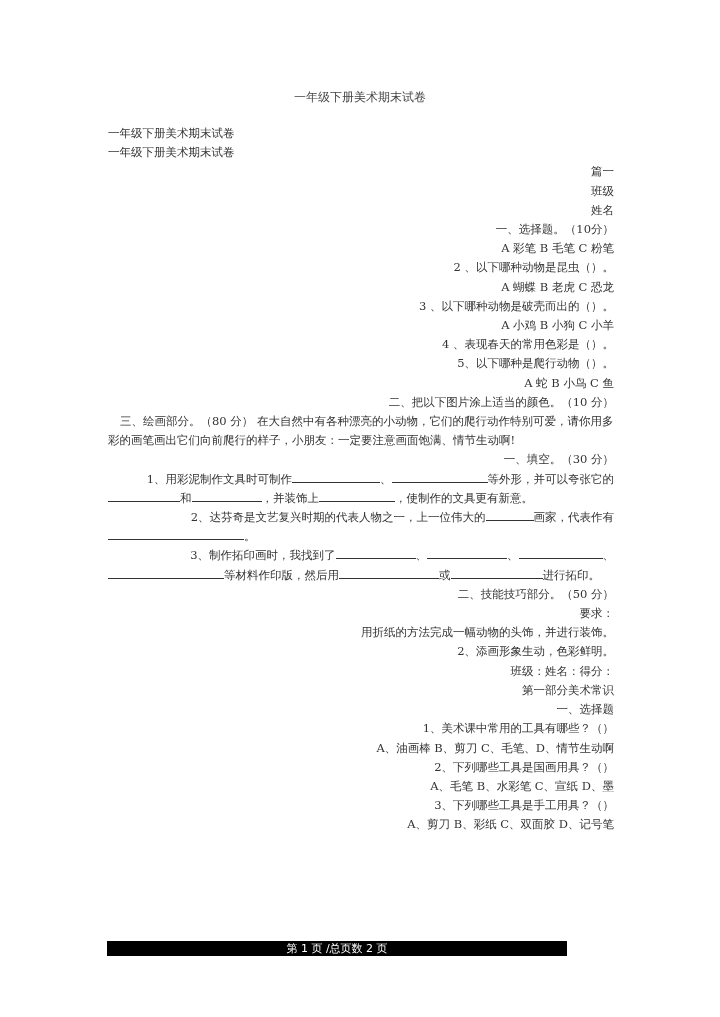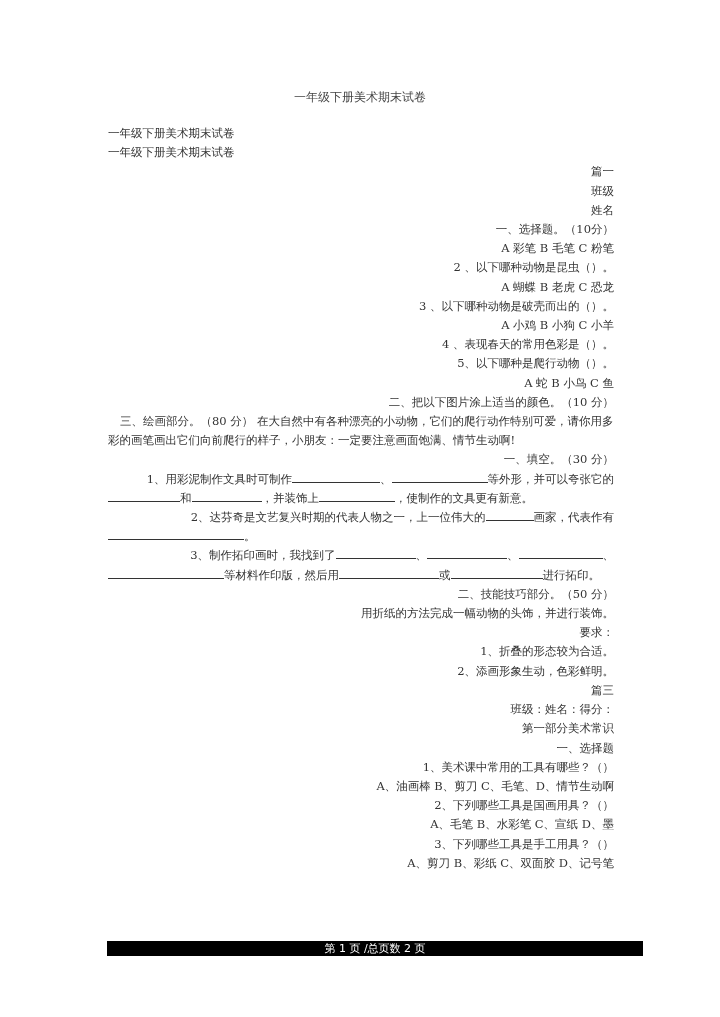--- a/index.html
+++ b/index.html
@@ -14,21 +14,21 @@
   }
   .body-text {
     position: absolute; top: 124px; left: 108px; width: 506px;
     font-size: 11.5px; line-height: 19.2px;
   }
   .line { white-space: nowrap; }
   .ind { padding-left: 12px; text-align: right; }
   .wrap { white-space: normal; text-indent: 12px; }
   .blank { display: inline-block; border-bottom: 1px solid #333; height: 12px; vertical-align: baseline; }
   .footer-bar {
-    position: absolute; top: 941px; left: 107px; width: 536px; height: 15px;
+    position: absolute; top: 941px; left: 107px; width: 460px; height: 15px;
     background: #000000; color: #ffffff; text-align: center;
     font-size: 11px; line-height: 15px;
     font-family: "DejaVu Sans", "Liberation Sans", sans-serif;
   }
 </style>
 </head>
 <body>
 
 <div class="page-title">一年级下册美术期末试卷</div>
 
@@ -64,25 +64,23 @@
     <span class="blank" style="width:136px"></span><span>。</span>
   </div>
   <div class="line ind">
     <span>3、制作拓印画时，我找到了</span><span class="blank" style="width:80px"></span><span>、</span><span class="blank" style="width:80px"></span><span>、</span><span class="blank" style="width:84px"></span><span>、</span>
   </div>
   <div class="line">
     <span class="blank" style="width:116px"></span><span>等材料作印版，然后用</span><span class="blank" style="width:100px"></span><span>或</span><span class="blank" style="width:92px"></span><span>进行拓印。</span>
   </div>
 
   <div class="line ind">二、技能技巧部分。（50 分）</div>
+  <div class="line ind">要求：</div>
   <div class="line ind">用折纸的方法完成一幅动物的头饰，并进行装饰。</div>
-  <div class="line ind">要求：</div>
-  <div class="line ind">1、折叠的形态较为合适。</div>
   <div class="line ind">2、添画形象生动，色彩鲜明。</div>
-  <div class="line ind">篇三</div>
   <div class="line ind">班级：姓名：得分：</div>
   <div class="line ind">第一部分美术常识</div>
   <div class="line ind">一、选择题</div>
   <div class="line ind">1、美术课中常用的工具有哪些？（）</div>
   <div class="line ind">A、油画棒 B、剪刀 C、毛笔、D、情节生动啊</div>
   <div class="line ind">2、下列哪些工具是国画用具？（）</div>
   <div class="line ind">A、毛笔 B、水彩笔 C、宣纸 D、墨</div>
   <div class="line ind">3、下列哪些工具是手工用具？（）</div>
   <div class="line ind">A、剪刀 B、彩纸 C、双面胶 D、记号笔</div>
 </div>

